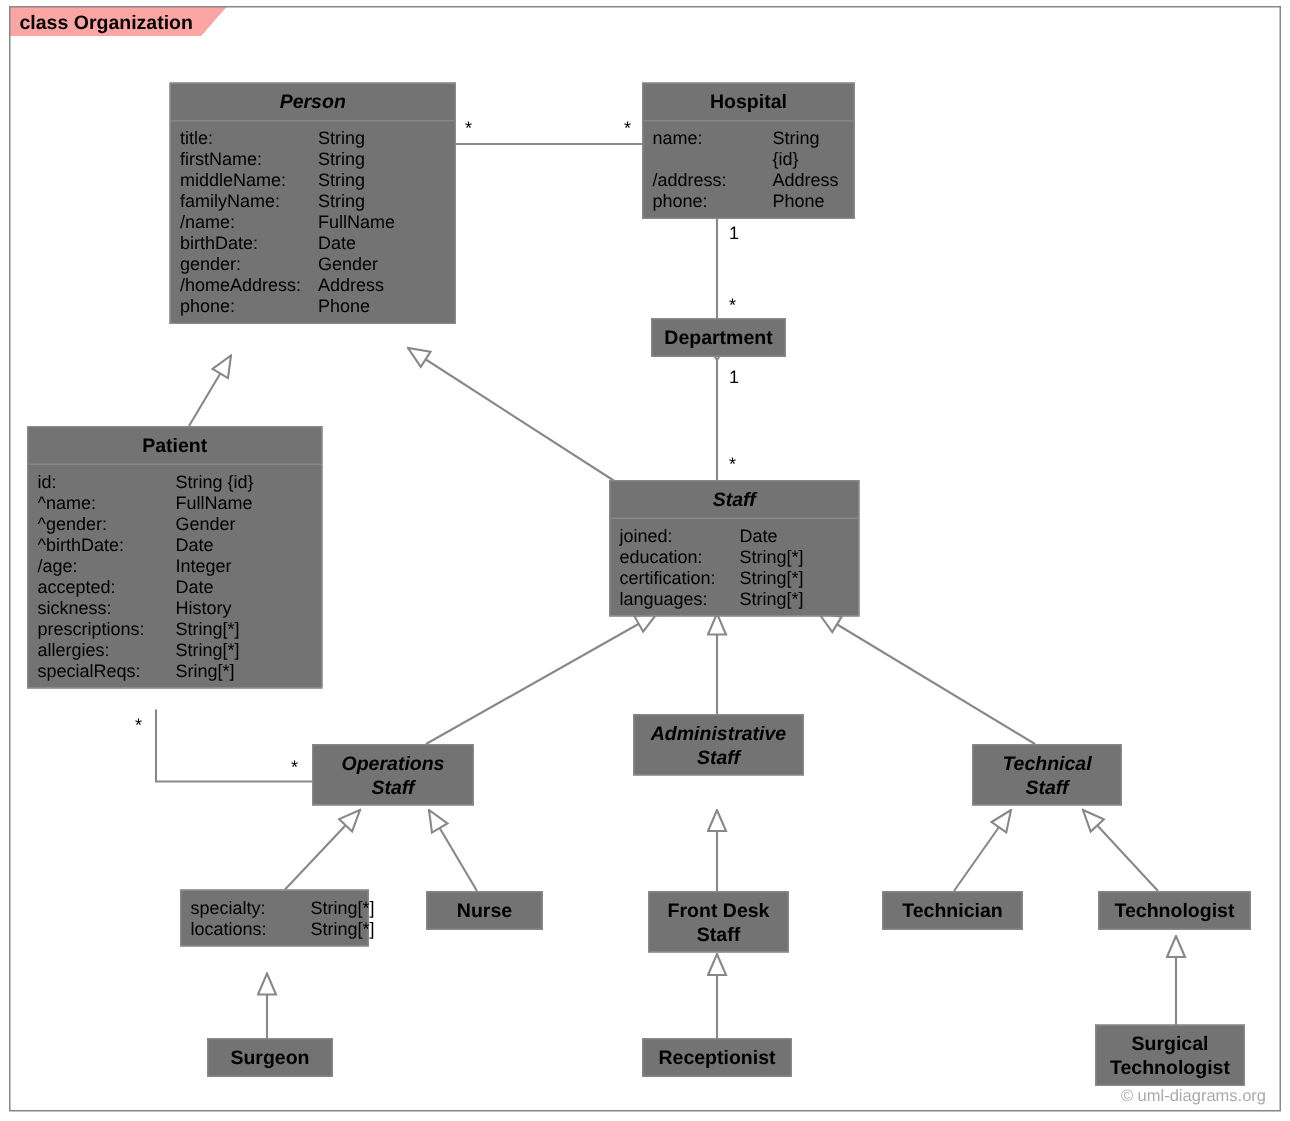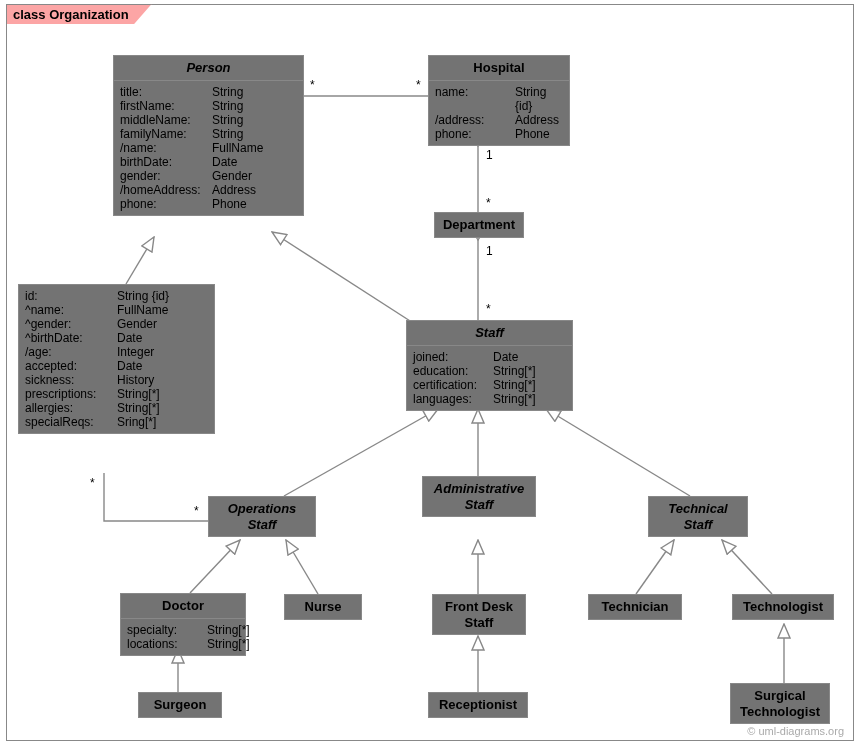--- a/index.html
+++ b/index.html
@@ -208,20 +208,21 @@
           <span class="attr-v">Phone</span>
         </div>
       </div>
   </div>
 
   <div class="cls" style="left:434px; top:212px; width:90px">
     <div class="cls-name plain no-attrs">Department</div>
   </div>
 
   <div class="cls" style="left:18px; top:284px; width:197px">
+    <div class="cls-name plain">Patient</div>
     <div class="cls-attrs">
         <div class="attr-row">
           <span class="attr-k wide">id:</span>
           <span class="attr-v">String {id}</span>
         </div>
         <div class="attr-row">
           <span class="attr-k wide">^name:</span>
           <span class="attr-v">FullName</span>
         </div>
         <div class="attr-row">
@@ -290,21 +291,20 @@
     <div class="cls-name no-attrs">Administrative
 Staff</div>
   </div>
 
   <div class="cls" style="left:648px; top:496px; width:100px">
     <div class="cls-name no-attrs">Technical
 Staff</div>
   </div>
 
   <div class="cls" style="left:120px; top:593px; width:126px">
-    <div class="cls-name plain">Doctor</div>
     <div class="cls-attrs">
         <div class="attr-row">
           <span class="attr-k">specialty:</span>
           <span class="attr-v">String[*]</span>
         </div>
         <div class="attr-row">
           <span class="attr-k">locations:</span>
           <span class="attr-v">String[*]</span>
         </div>
       </div>

